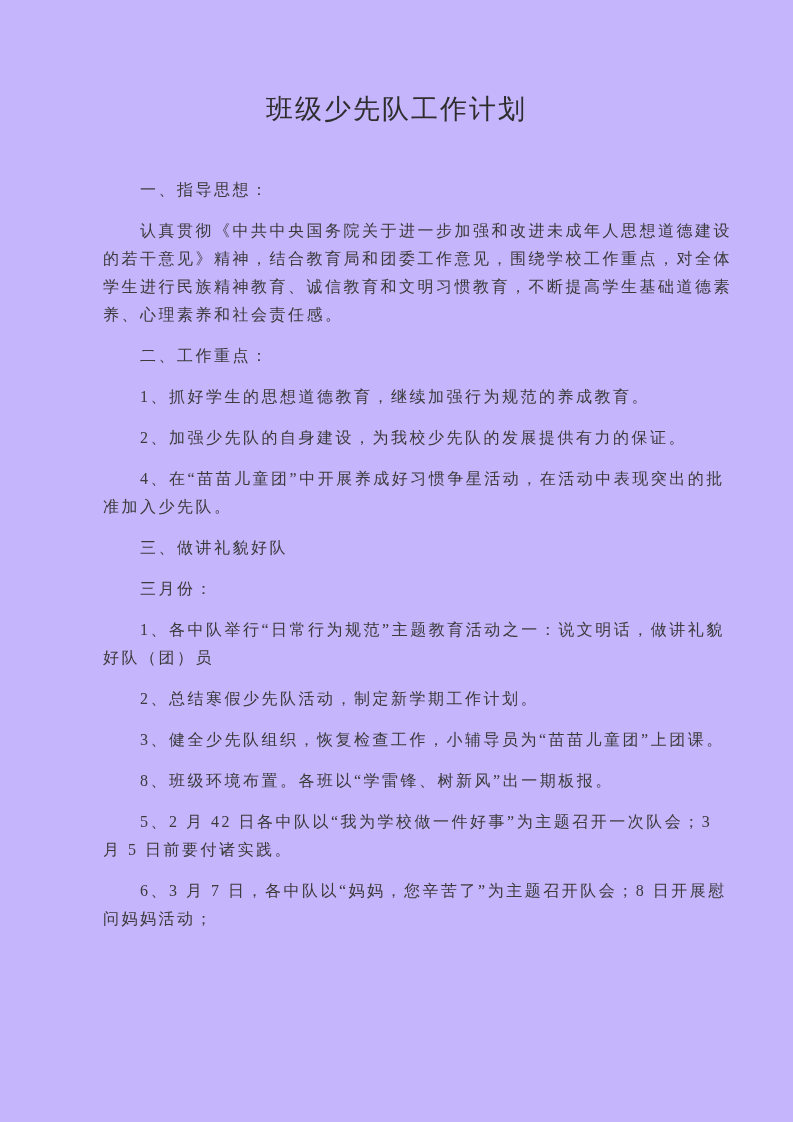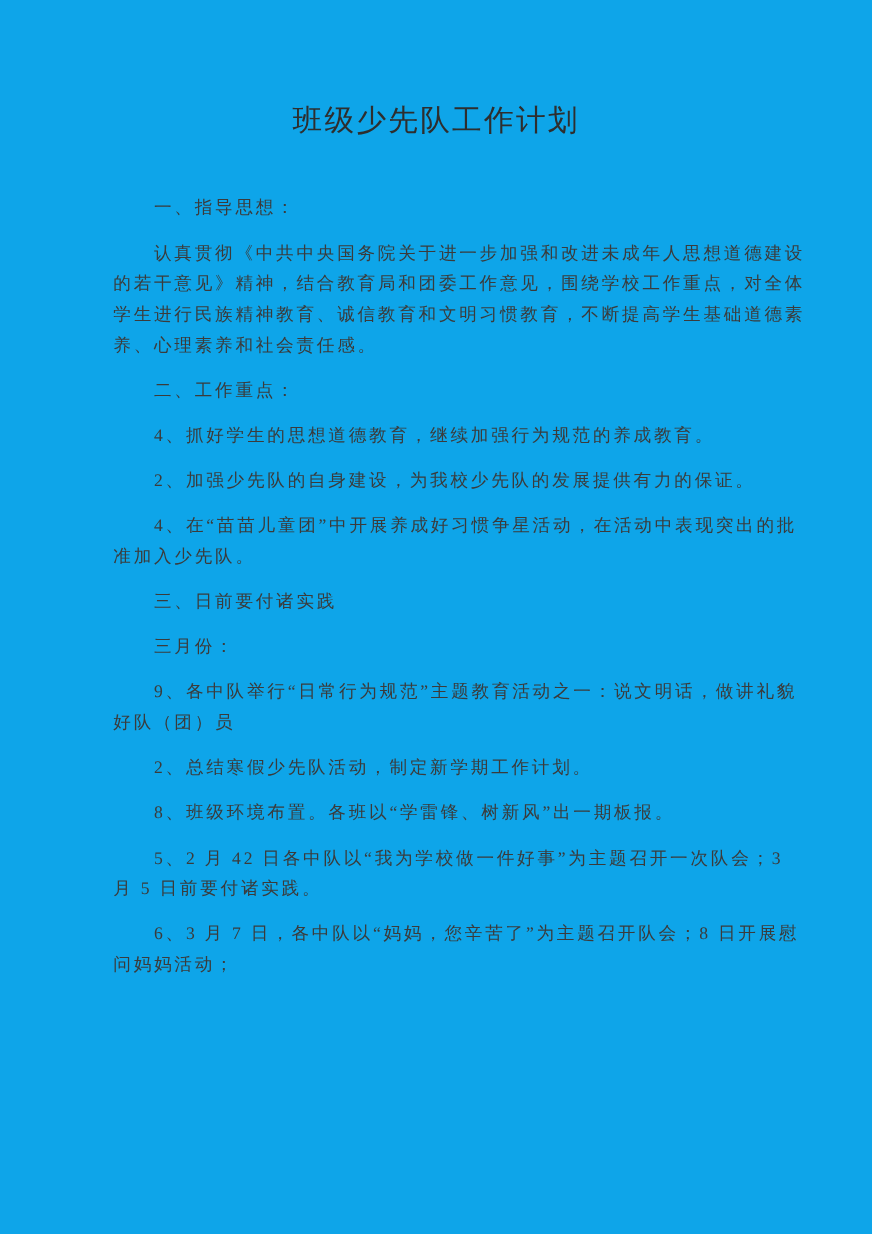--- a/index.html
+++ b/index.html
@@ -4,21 +4,21 @@
 <style>
   html, body {
     margin: 0;
     padding: 0;
     background: #ffffff;
   }
   .page {
     position: relative;
     width: 793px;
     height: 1122px;
-    background: #0ea5e9;
+    background: #c4b5fd;
     box-sizing: border-box;
     padding: 92px 59px 0 103px;
     overflow: hidden;
     font-family: "Liberation Serif", "DejaVu Serif", serif;
     color: #3b3b3b;
   }
   .doc-title {
     font-size: 27px;
     font-weight: 500;
     text-align: center;
@@ -40,24 +40,25 @@
 </head>
 <body>
 
 <div class="page">
   <h1 class="doc-title">班级少先队工作计划</h1>
 
   <div class="doc-body">
     <p>一、指导思想：</p>
     <p>认真贯彻《中共中央国务院关于进一步加强和改进未成年人思想道德建设的若干意见》精神，结合教育局和团委工作意见，围绕学校工作重点，对全体学生进行民族精神教育、诚信教育和文明习惯教育，不断提高学生基础道德素养、心理素养和社会责任感。</p>
     <p>二、工作重点：</p>
-    <p>4、抓好学生的思想道德教育，继续加强行为规范的养成教育。</p>
+    <p>1、抓好学生的思想道德教育，继续加强行为规范的养成教育。</p>
     <p>2、加强少先队的自身建设，为我校少先队的发展提供有力的保证。</p>
     <p>4、在“苗苗儿童团”中开展养成好习惯争星活动，在活动中表现突出的批准加入少先队。</p>
-    <p>三、日前要付诸实践</p>
+    <p>三、做讲礼貌好队</p>
     <p>三月份：</p>
-    <p>9、各中队举行“日常行为规范”主题教育活动之一：说文明话，做讲礼貌好队（团）员</p>
+    <p>1、各中队举行“日常行为规范”主题教育活动之一：说文明话，做讲礼貌好队（团）员</p>
     <p>2、总结寒假少先队活动，制定新学期工作计划。</p>
+    <p>3、健全少先队组织，恢复检查工作，小辅导员为“苗苗儿童团”上团课。</p>
     <p>8、班级环境布置。各班以“学雷锋、树新风”出一期板报。</p>
     <p>5、2 月 42 日各中队以“我为学校做一件好事”为主题召开一次队会；3 月 5 日前要付诸实践。</p>
     <p>6、3 月 7 日，各中队以“妈妈，您辛苦了”为主题召开队会；8 日开展慰问妈妈活动；</p>
   </div>
 </div>
 
 </body></html>

